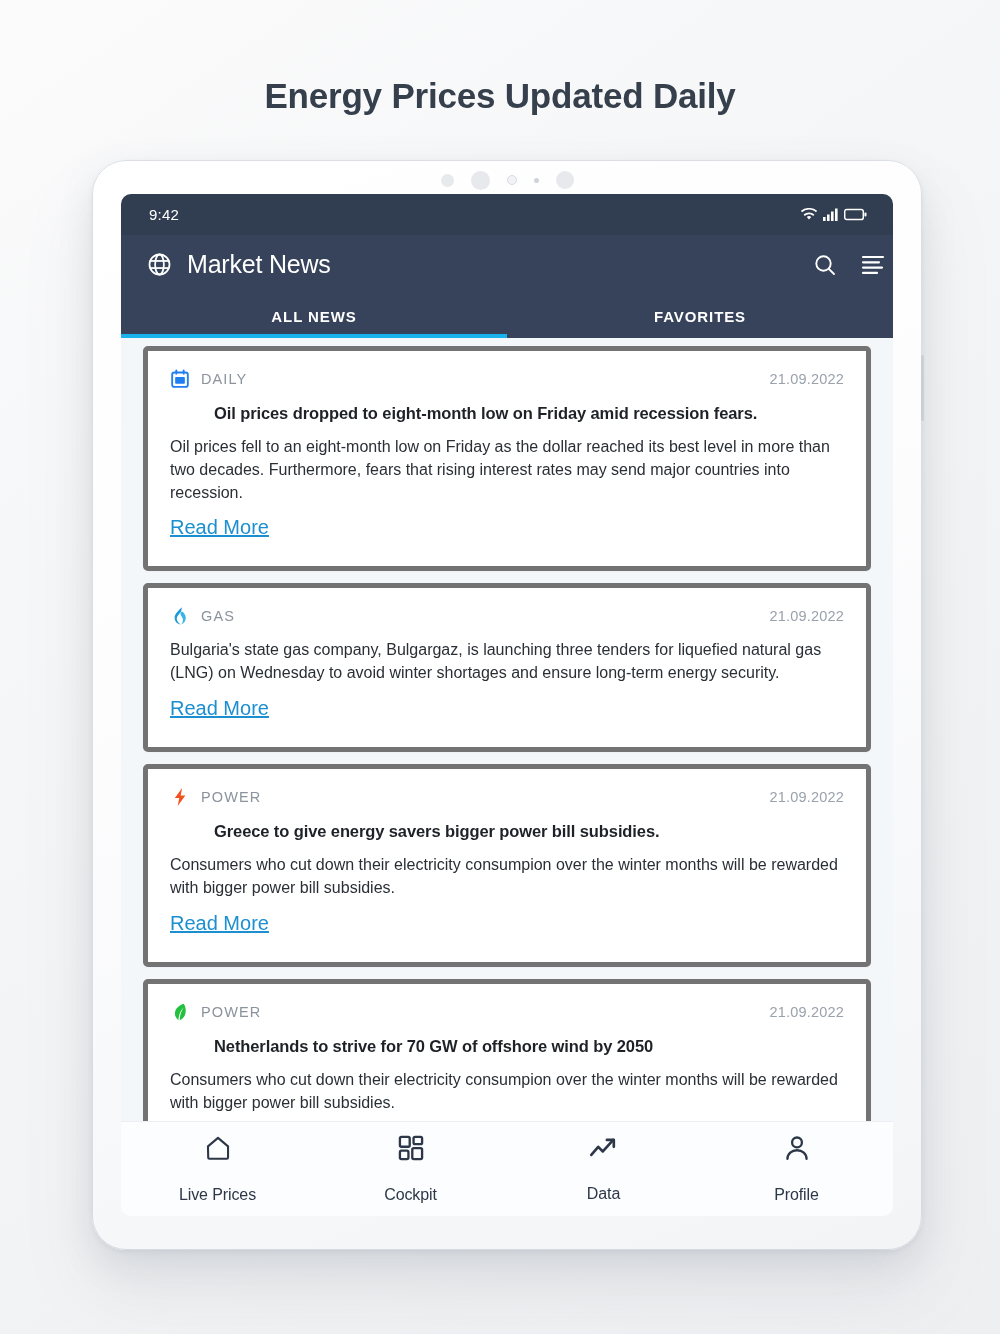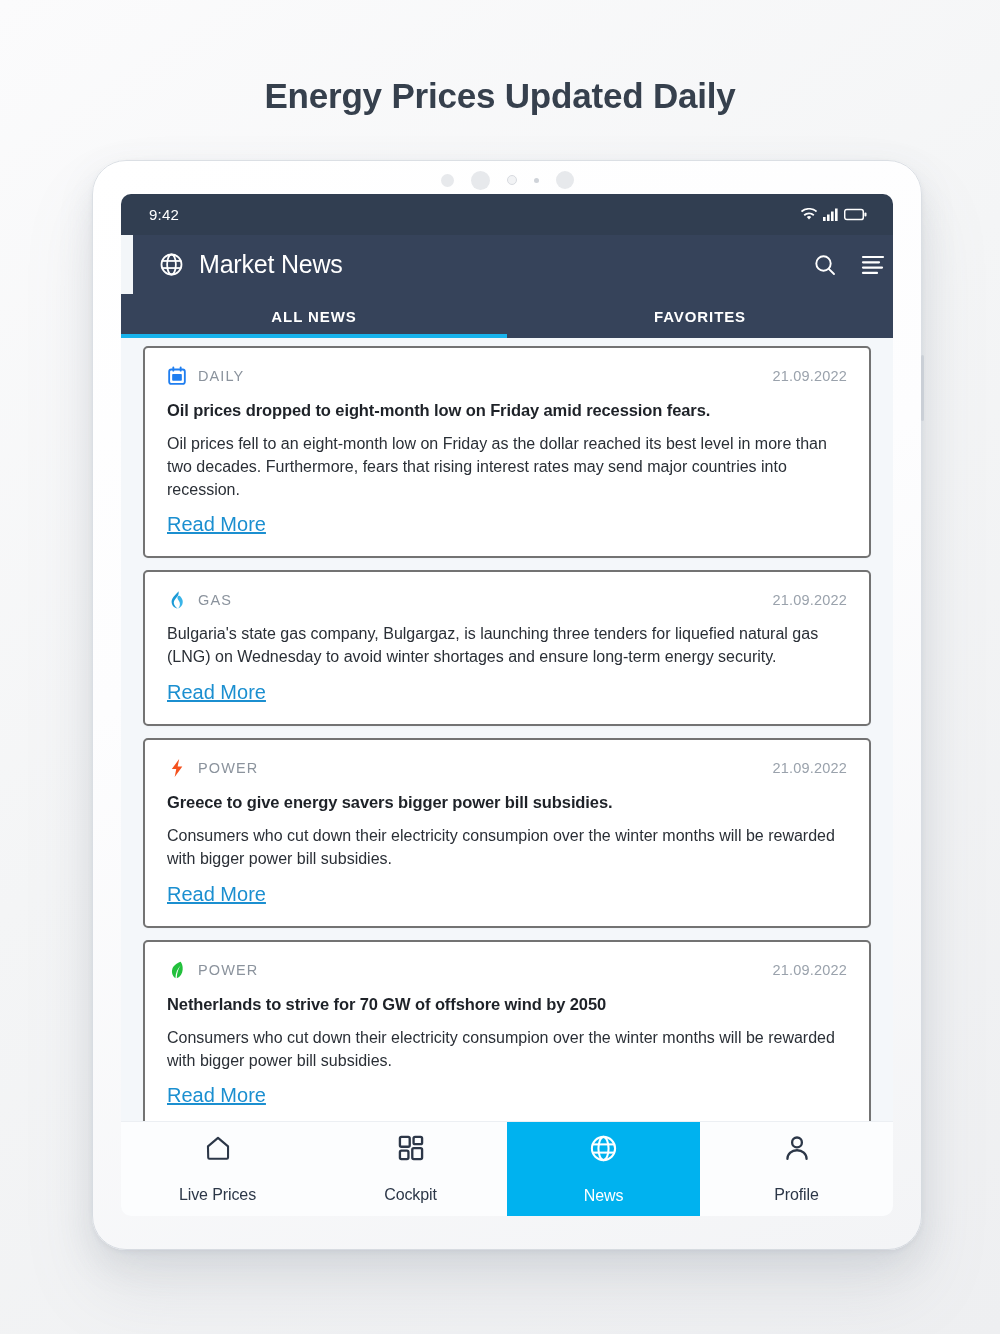--- a/index.html
+++ b/index.html
@@ -109,21 +109,20 @@
 
   
   .appbar {
     background: #36435a;
     flex: none;
     padding: 0 8px 0 26px;
     height: 59px;
     display: flex;
     align-items: center;
     justify-content: space-between;
-    margin-left: 12px;
   }
   .appbar-left { display: flex; align-items: center; gap: 15px; }
   .appbar-title {
     color: #ffffff;
     font-size: 25px;
     font-weight: normal;
     letter-spacing: -0.2px;
   }
   .appbar-right { display: flex; align-items: center; gap: 24px; }
 
@@ -159,23 +158,23 @@
   
   .content {
     flex: 1;
     background: #f4f7fa;
     overflow: hidden;
     padding: 8px 22px 0 22px;
   }
 
   .card {
     background: #ffffff;
-    border: 2px solid #737373;
+    border: 5px solid #737373;
     border-radius: 5px;
-    padding: 18px 22px 20px 22px;
+    padding: 18px 22px 27px 22px;
     margin-bottom: 12px;
     box-shadow: 0 1px 2px rgba(80,100,125,0.04);
   }
   .card-top {
     display: flex;
     align-items: center;
     justify-content: space-between;
     margin-bottom: 13px;
   }
   .card-cat { display: flex; align-items: center; gap: 11px; }
@@ -189,20 +188,21 @@
     color: #9aa2ac;
     letter-spacing: 0.2px;
   }
   .card-title {
     font-size: 16.5px;
     font-weight: bold;
     color: #1e2228;
     line-height: 1.35;
     margin-bottom: 12px;
     letter-spacing: -0.1px;
+    margin-left: 44px;
   }
   .card-body {
     font-size: 16px;
     color: #2a2f36;
     line-height: 1.42;
     margin-bottom: 12px;
   }
   .read-more {
     font-size: 20px;
     color: #1b8fd0;
@@ -409,32 +409,30 @@
           <svg width="28" height="28" viewBox="0 0 24 24">
             <rect x="2.5" y="2.5" width="8.4" height="8.4" rx="1.3" fill="none" stroke="#2c3748" stroke-width="2"></rect>
             <rect x="14.2" y="2.5" width="7.3" height="6.2" rx="1.3" fill="none" stroke="#2c3748" stroke-width="2"></rect>
             <rect x="2.5" y="14.3" width="7.3" height="7.2" rx="1.3" fill="none" stroke="#2c3748" stroke-width="2"></rect>
             <rect x="13.1" y="12.1" width="8.4" height="9.4" rx="1.3" fill="none" stroke="#2c3748" stroke-width="2"></rect>
           </svg>
         </span>
         <span class="nav-label">Cockpit</span>
       </div>
 
-
-      <div class="navitem active">
-        <span>
-          <svg width="29" height="29" viewBox="0 0 24 24">
-            <circle cx="12" cy="12" r="9.6" fill="none" stroke="#fff" stroke-width="1.7"></circle>
-            <ellipse cx="12" cy="12" rx="4.2" ry="9.6" fill="none" stroke="#fff" stroke-width="1.7"></ellipse>
-            <line x1="2.6" y1="8.6" x2="21.4" y2="8.6" stroke="#fff" stroke-width="1.7"></line>
-            <line x1="2.6" y1="15.4" x2="21.4" y2="15.4" stroke="#fff" stroke-width="1.7"></line>
-          </svg>
-        </span>
-        <span class="nav-label">News</span>
-      </div>
+      <div class="navitem">
+        <span>
+          <svg width="30" height="26" viewBox="0 0 26 20">
+            <polyline points="2,16 8,9 12,13 21,3" fill="none" stroke="#2c3748" stroke-width="2.3" stroke-linecap="round" stroke-linejoin="round"></polyline>
+            <polyline points="15.5,3 21.5,3 21.5,9" fill="none" stroke="#2c3748" stroke-width="2.3" stroke-linecap="round" stroke-linejoin="round"></polyline>
+          </svg>
+        </span>
+        <span class="nav-label">Data</span>
+      </div>
+
 
       <div class="navitem">
         <span>
           <svg width="28" height="28" viewBox="0 0 24 24">
             <circle cx="12" cy="7.2" r="4.2" fill="none" stroke="#2c3748" stroke-width="2"></circle>
             <path d="M3.8 21.3c0-4.5 3.7-7.4 8.2-7.4s8.2 2.9 8.2 7.4" fill="none" stroke="#2c3748" stroke-width="2" stroke-linecap="round"></path>
           </svg>
         </span>
         <span class="nav-label">Profile</span>
       </div>

